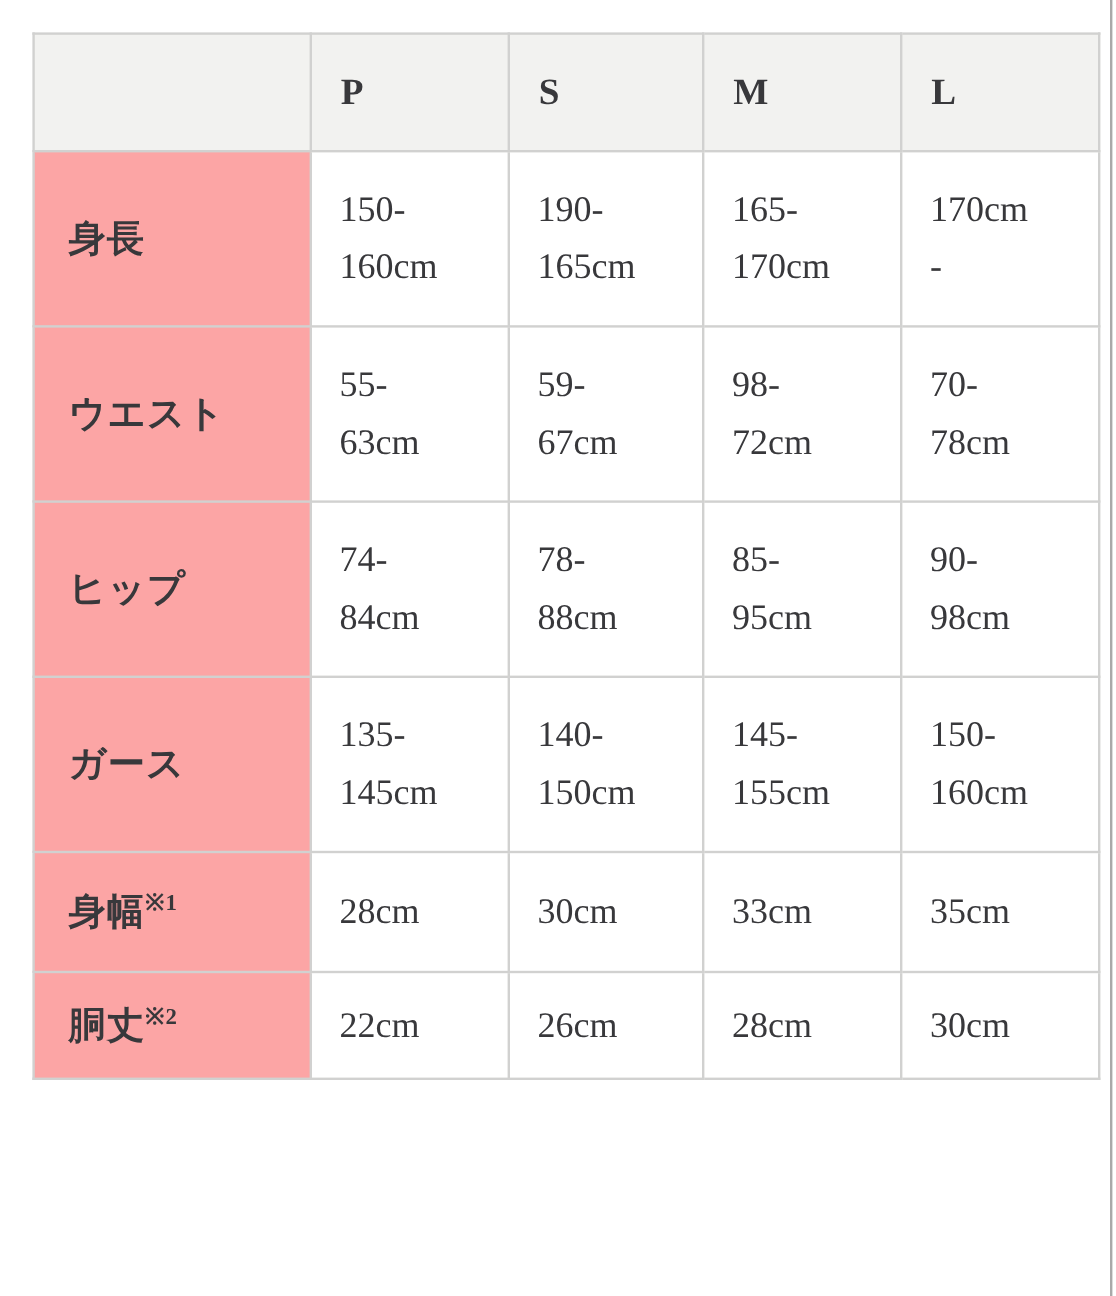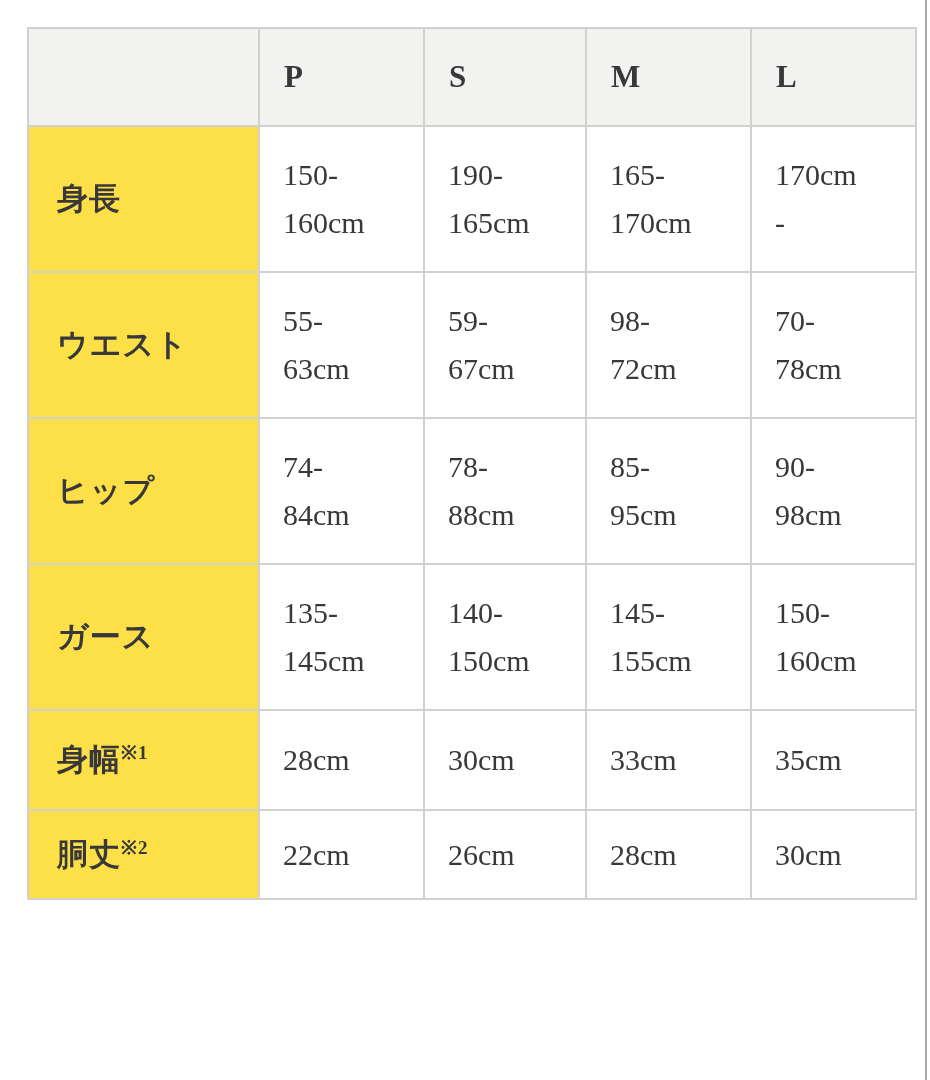--- a/index.html
+++ b/index.html
@@ -31,21 +31,21 @@
     text-align: left;
     padding-left: 24px;
     font-size: 31px;
     font-weight: bold;
   }
   
   tbody tr.r-std   { height: 146px; }
   tbody tr.r-short { height: 100px; border-radius: 29px; }
   tbody tr.r-last  { height: 89px; }
   tbody th.rowlabel {
-    background: #fde047;
+    background: #fca5a5;
     text-align: left;
     padding-left: 28px;
     font-size: 31px;
     font-weight: bold;
     letter-spacing: 1px;
   }
   tbody th.rowlabel sup {
     font-size: 19px;
     font-weight: bold;
     vertical-align: super;

